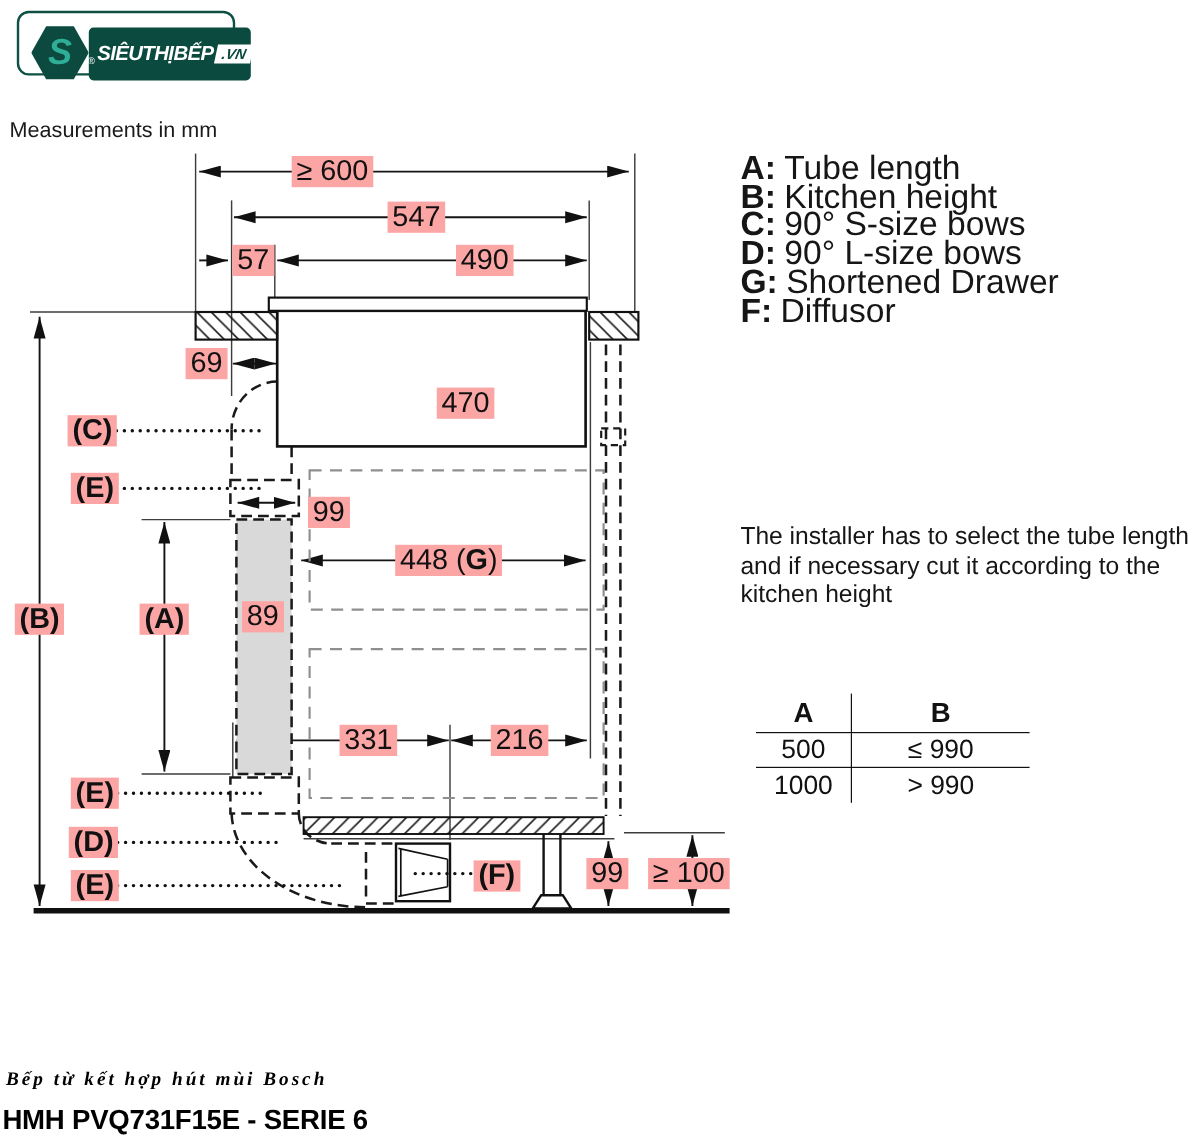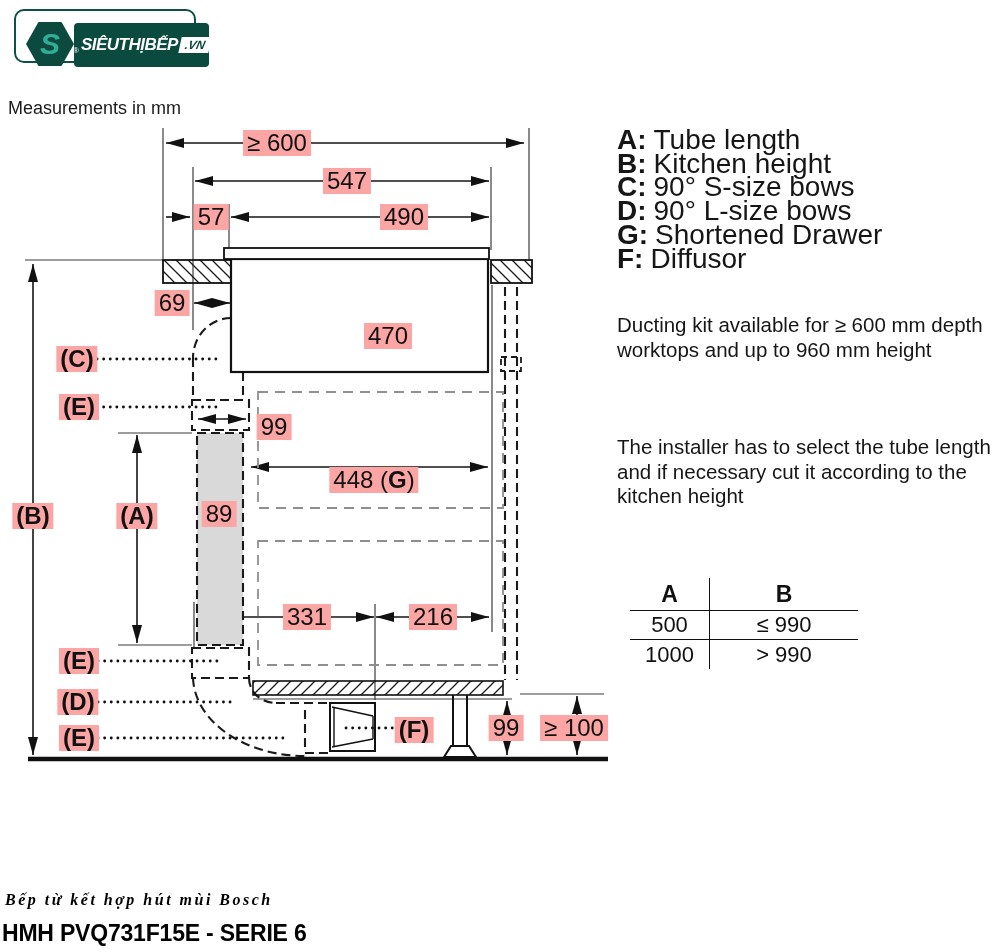--- a/index.html
+++ b/index.html
@@ -165,40 +165,39 @@
 
   <div class="legend">
     <div><span class="k">A:</span><span>Tube length</span></div>
     <div><span class="k">B:</span><span>Kitchen height</span></div>
     <div><span class="k">C:</span><span>90° S-size bows</span></div>
     <div><span class="k">D:</span><span>90° L-size bows</span></div>
     <div><span class="k">G:</span><span>Shortened Drawer</span></div>
     <div><span class="k">F:</span><span>Diffusor</span></div>
   </div>
 
-  <div class="note note1">Ducting kit available for ≥ 600 mm depth worktops and up to 960 mm height</div>
   <div class="note note2">The installer has to select the tube length and if necessary cut it according to the kitchen height</div>
 
   <div class="spec-table">
     <div class="c h r1 bb">A</div>
     <div class="c h bb">B</div>
     <div class="c r1 bb">500</div>
     <div class="c bb">≤ 990</div>
     <div class="c r1">1000</div>
     <div class="c">&gt; 990</div>
   </div>
 
   <div class="lbl" style="left:277px;top:143px;">≥ 600</div>
   <div class="lbl" style="left:347px;top:181px;">547</div>
   <div class="lbl" style="left:211px;top:217px;">57</div>
   <div class="lbl" style="left:404px;top:217px;">490</div>
   <div class="lbl" style="left:172px;top:303px;">69</div>
   <div class="lbl" style="left:376px;top:336px;margin-left:12px;">470</div>
   <div class="lbl" style="left:274px;top:427px;">99</div>
-  <div class="lbl" style="left:374px;top:480px;text-align:center;"><span>448 (</span><span class="g">G</span><span>)</span></div>
+  <div class="lbl" style="left:374px;top:467px;text-align:center;"><span>448 (</span><span class="g">G</span><span>)</span></div>
   <div class="lbl" style="left:219px;top:514px;">89</div>
   <div class="lbl" style="left:307px;top:617px;">331</div>
   <div class="lbl" style="left:433px;top:617px;">216</div>
   <div class="lbl" style="left:506px;top:728px;">99</div>
   <div class="lbl" style="left:574px;top:728px;">≥ 100</div>
 
   <div class="lbl plbl" style="left:33px;top:516px;">(B)</div>
   <div class="lbl plbl" style="left:137px;top:516px;">(A)</div>
   <div class="lbl plbl" style="left:77px;top:359px;">(C)</div>
   <div class="lbl plbl" style="left:79px;top:407px;">(E)</div>

